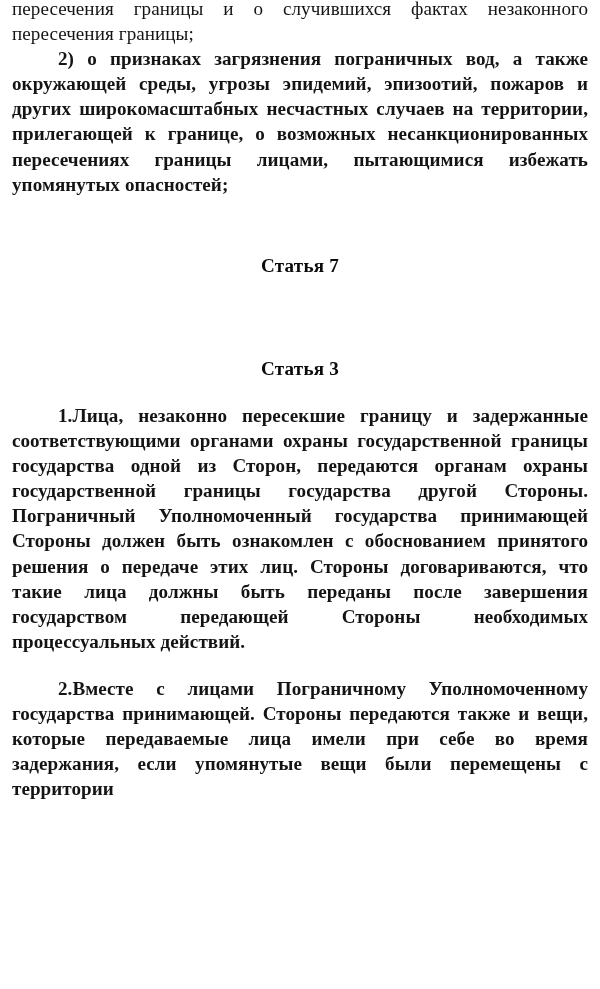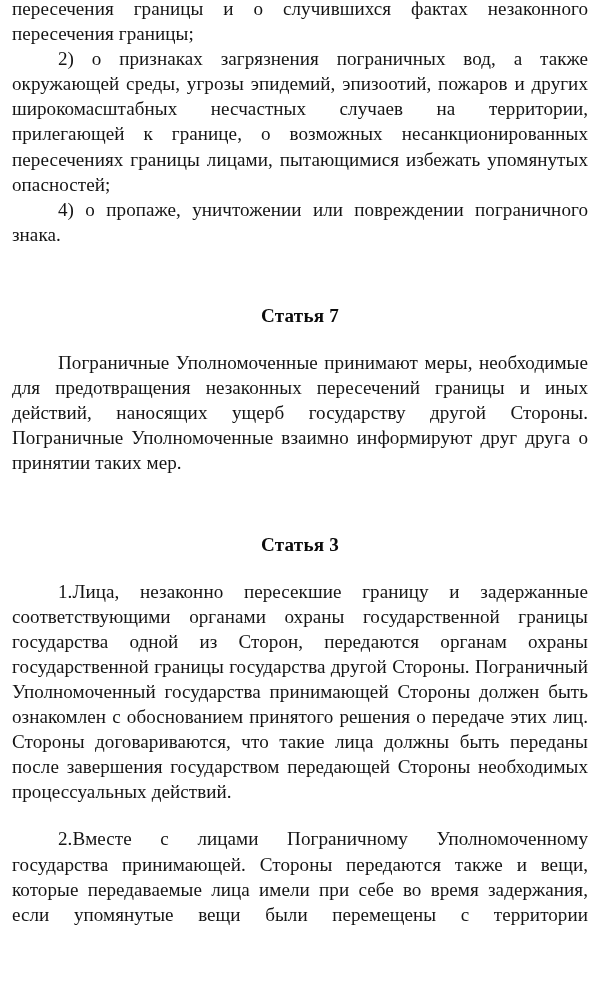--- a/index.html
+++ b/index.html
@@ -41,20 +41,21 @@
     text-align-last: left;
     text-justify: inter-word;
     word-spacing: 0.2px;
     letter-spacing: 0.05px;
     color: #141414;
     hyphens: none;
   }
 
   .para.indent {
     text-indent: 46px;
+    font-weight: bold;
   }
 
   
   .heading {
     margin: 0;
     font-size: 19.1px;
     line-height: 25.1px;
     font-weight: bold;
     text-align: center;
     letter-spacing: 0.2px;
@@ -75,29 +76,27 @@
 <body>
 
 <div class="page">
   <div class="doc-body">
 
     <p class="para">пересечения границы и о случившихся фактах незаконного пересечения границы;</p>
 
     <p class="para indent">2) о признаках загрязнения пограничных вод, а также окружающей среды, угрозы эпидемий, эпизоотий, пожаров и других широкомасштабных несчастных случаев на территории, прилегающей к границе, о возможных несанкционированных пересечениях границы лицами, пытающимися избежать упомянутых опасностей;</p>
 
 
-    <p class="para indent">4) о пропаже, уничтожении или повреждении пограничного знака.</p>
 
     <div class="gap-xl"></div>
 
     <h2 class="heading">Статья 7</h2>
 
     <div class="gap-sm"></div>
 
-    <p class="para indent">Пограничные Уполномоченные принимают меры, необходимые для предотвращения незаконных пересечений границы и иных действий, наносящих ущерб государству другой Стороны. Пограничные Уполномоченные взаимно информируют друг друга о принятии таких мер.</p>
 
     <div class="gap-xl"></div>
 
     <h2 class="heading">Статья 3</h2>
 
     <div class="gap-sm"></div>
 
     <p class="para indent">1.Лица, незаконно пересекшие границу и задержанные соответствующими органами охраны государственной границы государства одной из Сторон, передаются органам охраны государственной границы государства другой Стороны. Пограничный Уполномоченный государства принимающей Стороны должен быть ознакомлен с обоснованием принятого решения о передаче этих лиц. Стороны договариваются, что такие лица должны быть переданы после завершения государством передающей Стороны необходимых процессуальных действий.</p>
 
     <div class="gap-sm"></div>

